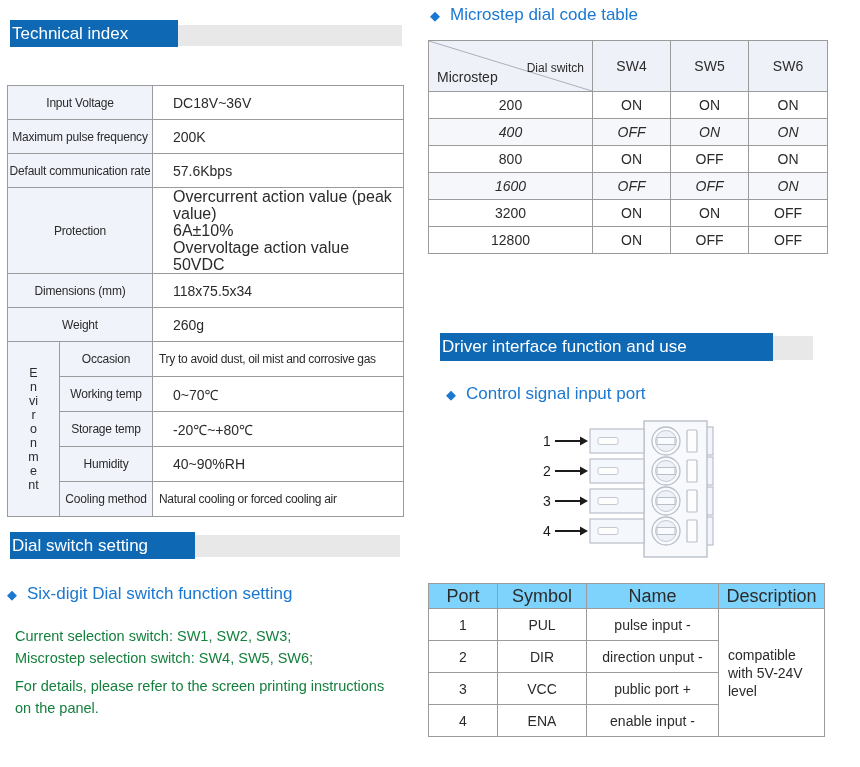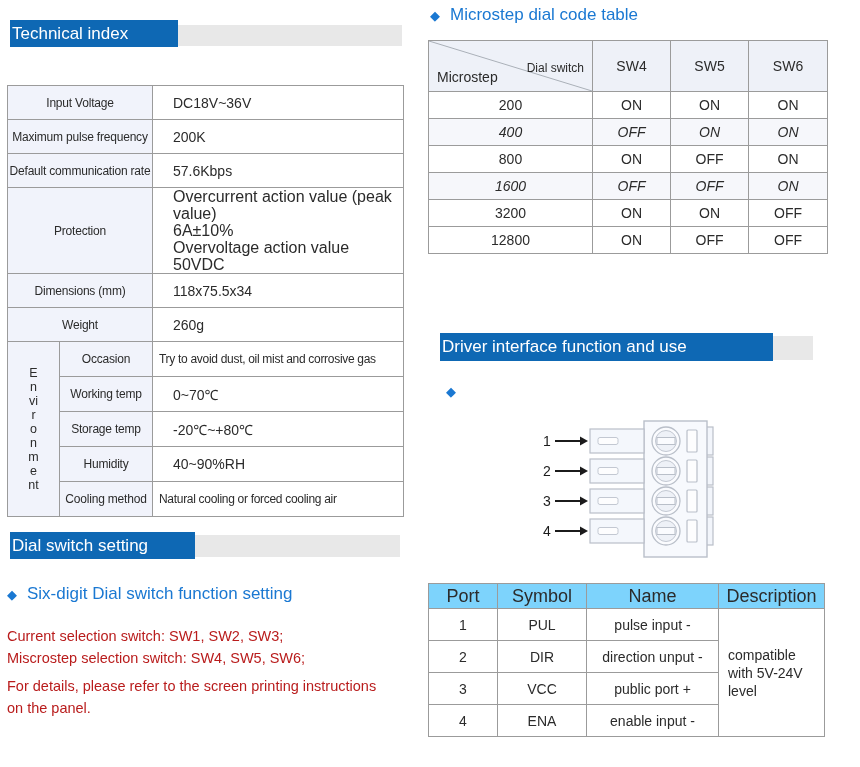--- a/index.html
+++ b/index.html
@@ -26,21 +26,21 @@
 
   
   .bullet-title { position:absolute; display:flex; align-items:center;
     color:#1a78d2; font-size:17px; white-space:nowrap; }
   .bullet-title .diamond { font-size:13px; margin-right:10px; color:#1a78d2; }
   #title-microstep { left:430px; top:5px; }
   #title-sixdigit  { left:7px;   top:584px; }
   #title-control   { left:446px; top:384px; }
 
   
-  .para { position:absolute; font-size:14.5px; line-height:22px; color:#b91c1c; }
+  .para { position:absolute; font-size:14.5px; line-height:22px; color:#15803d;margin-left:8px; }
   .para div { white-space:nowrap; }
   #para-switches { left:7px; top:625px; }
   #para-details  { left:7px; top:675px; }
 
   
   table { border-collapse:collapse; table-layout:fixed; }
   td, th { border:1px solid #9b9b9b; overflow:hidden; font-weight:normal; }
 
   
   #tech-table { position:absolute; left:7px; top:85px; width:396px; }
@@ -229,20 +229,21 @@
     <td>12800</td>
     <td>ON</td>
     <td>OFF</td>
     <td>OFF</td>
   </tr>
 </tbody>
   </table>
 
 <div class="bullet-title" id="title-control">
   <span class="diamond">◆</span>
+  <span>Control signal input port</span>
 </div>
 
 <svg id="connector-svg" width="185" height="155" viewBox="0 0 185 155">
 
   <g stroke="#b9bfc9" fill="#f2f5fb" stroke-width="1.2">
     <rect x="170" y="14" width="8" height="28"></rect>
     <rect x="170" y="44" width="8" height="28"></rect>
     <rect x="170" y="74" width="8" height="28"></rect>
     <rect x="170" y="104" width="8" height="28"></rect>
   </g>

